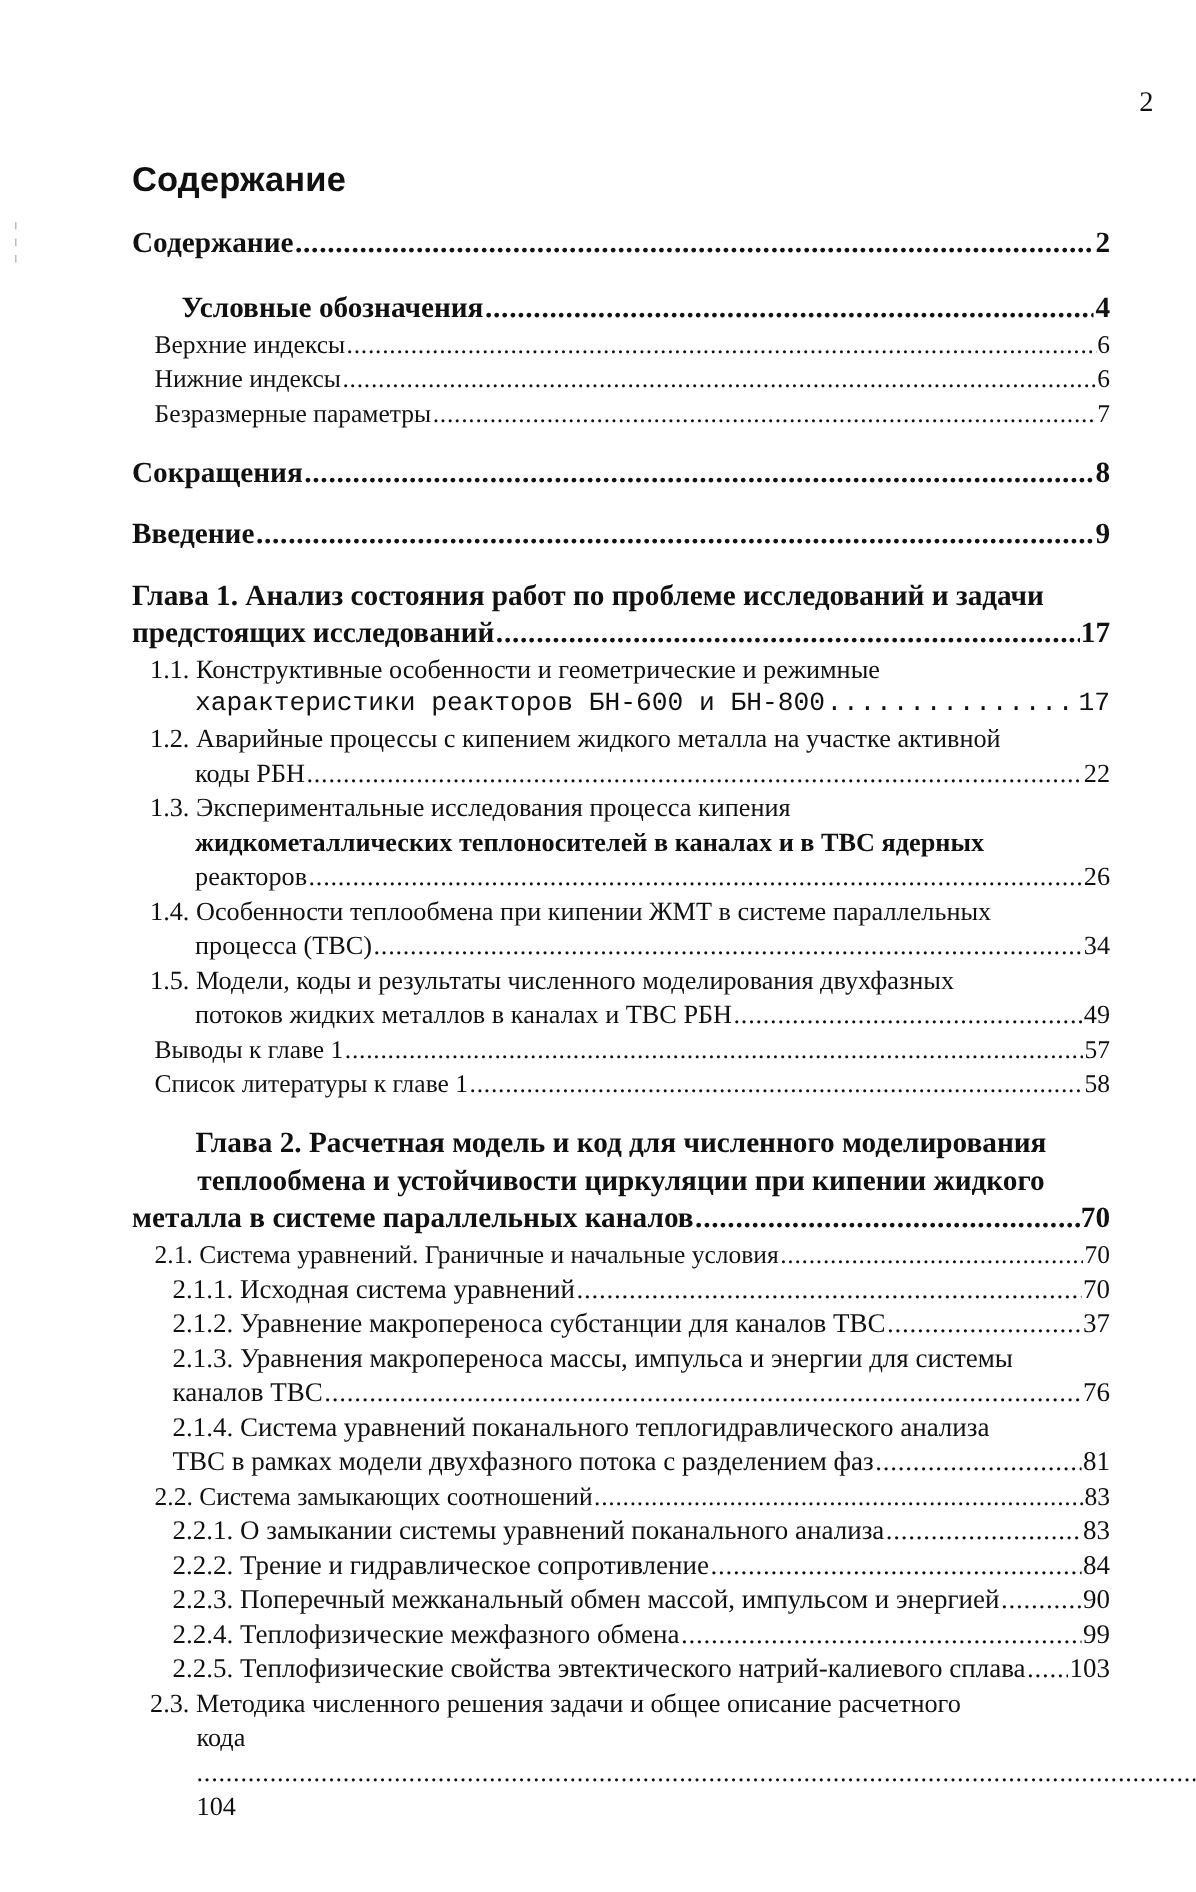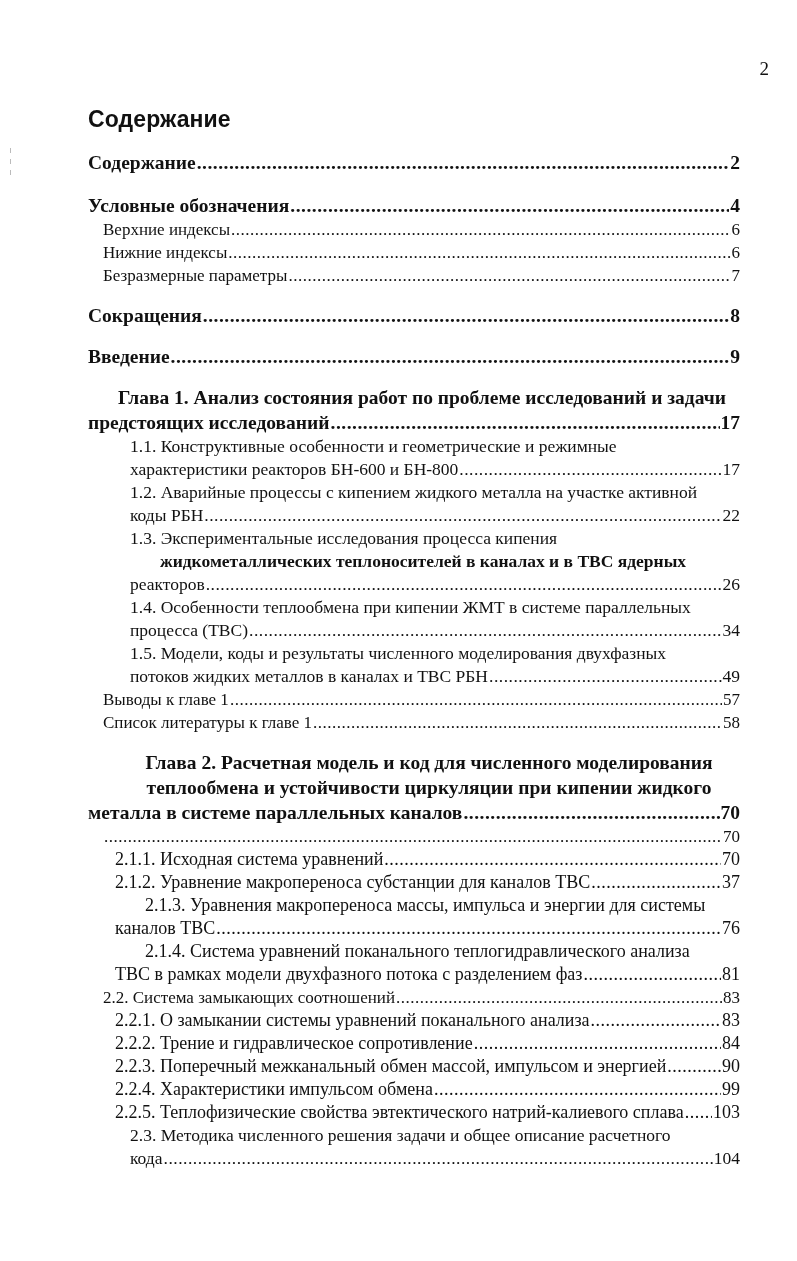--- a/index.html
+++ b/index.html
@@ -38,21 +38,21 @@
   .entry .pg { flex: 0 0 auto; }
   
   .lvl0 { font-weight: bold; font-size: 19.5px; line-height: 25px; margin-top: 14px; }
   .lvl0.first { margin-top: 0; }
   .lvl0 .row { font-size: 19.5px; }
   
   .lvl1 { font-size: 17.5px; line-height: 23px; padding-left: 12px; }
   
   .lvl2 { font-size: 18px; line-height: 23px; padding-left: 27px; }
   .lvl1-plain { font-size: 17px; line-height: 23px; padding-left: 15px; }
-  .line-only { white-space: pre; margin-left: 30px; }
+  .line-only { white-space: pre; }
 </style>
 </head>
 <body>
 
 <div class="scan-marks">
     <span></span>
     <span></span>
     <span></span>
   </div>
 
@@ -61,21 +61,21 @@
 <div class="toc-title">Содержание</div>
 
 <div class="toc" id="toc">
     <div class="entry lvl0 first">
       <div class="row">
         <span class="text">Содержание</span>
         <span class="leader"></span>
         <span class="pg">2</span>
       </div>
     </div>
-    <div class="entry lvl0" style="margin-top: 18px;">
+    <div class="entry lvl0" style="margin-top: 18px; margin-left: 33px;">
       <div class="row">
         <span class="text">Условные обозначения</span>
         <span class="leader"></span>
         <span class="pg">4</span>
       </div>
     </div>
     <div class="entry lvl1-plain">
       <div class="row">
         <span class="text">Верхние индексы</span>
         <span class="leader"></span>
@@ -113,21 +113,21 @@
     <div class="entry lvl0" style="margin-top: 16px;">
       <div class="line-only">Глава 1. Анализ состояния работ по проблеме исследований и задачи</div>
       <div class="row">
         <span class="text">предстоящих исследований</span>
         <span class="leader"></span>
         <span class="pg">17</span>
       </div>
     </div>
     <div class="entry lvl1">
       <div class="line-only">1.1. Конструктивные особенности и геометрические и режимные</div>
-      <div class="row" style="padding-left: 30px;">
+      <div class="row" style="padding-left: 30px; font-family: Liberation Mono, monospace;">
         <span class="text">характеристики реакторов БН-600 и БН-800</span>
         <span class="leader"></span>
         <span class="pg">17</span>
       </div>
     </div>
     <div class="entry lvl1">
       <div class="line-only">1.2. Аварийные процессы с кипением жидкого металла на участке активной</div>
       <div class="row" style="padding-left: 30px;">
         <span class="text">коды РБН</span>
         <span class="leader"></span>
@@ -177,20 +177,21 @@
       <div class="line-only">Глава 2. Расчетная модель и код для численного моделирования</div>
       <div class="line-only">теплообмена и устойчивости циркуляции при кипении жидкого</div>
       <div class="row">
         <span class="text">металла в системе параллельных каналов</span>
         <span class="leader"></span>
         <span class="pg">70</span>
       </div>
     </div>
     <div class="entry lvl1-plain">
       <div class="row">
+        <span class="text">2.1. Система уравнений. Граничные и начальные условия</span>
         <span class="leader"></span>
         <span class="pg">70</span>
       </div>
     </div>
     <div class="entry lvl2">
       <div class="row">
         <span class="text">2.1.1. Исходная система уравнений</span>
         <span class="leader"></span>
         <span class="pg">70</span>
       </div>
@@ -241,33 +242,33 @@
     </div>
     <div class="entry lvl2">
       <div class="row">
         <span class="text">2.2.3. Поперечный межканальный обмен массой, импульсом и энергией</span>
         <span class="leader"></span>
         <span class="pg">90</span>
       </div>
     </div>
     <div class="entry lvl2">
       <div class="row">
-        <span class="text">2.2.4. Характеристики импульсом обмена</span>
+        <span class="text">2.2.4. Теплофизические межфазного обмена</span>
         <span class="leader"></span>
         <span class="pg">99</span>
       </div>
     </div>
     <div class="entry lvl2">
       <div class="row">
         <span class="text">2.2.5. Теплофизические свойства эвтектического натрий-калиевого сплава</span>
         <span class="leader"></span>
         <span class="pg">103</span>
       </div>
     </div>
     <div class="entry lvl1">
       <div class="line-only">2.3. Методика численного решения задачи и общее описание расчетного</div>
-      <div class="row" style="padding-left: 30px;">
+      <div class="row" style="padding-left: 30px; flex-direction: column;">
         <span class="text">кода</span>
         <span class="leader"></span>
         <span class="pg">104</span>
       </div>
     </div>
   </div>
 
 </body></html>

